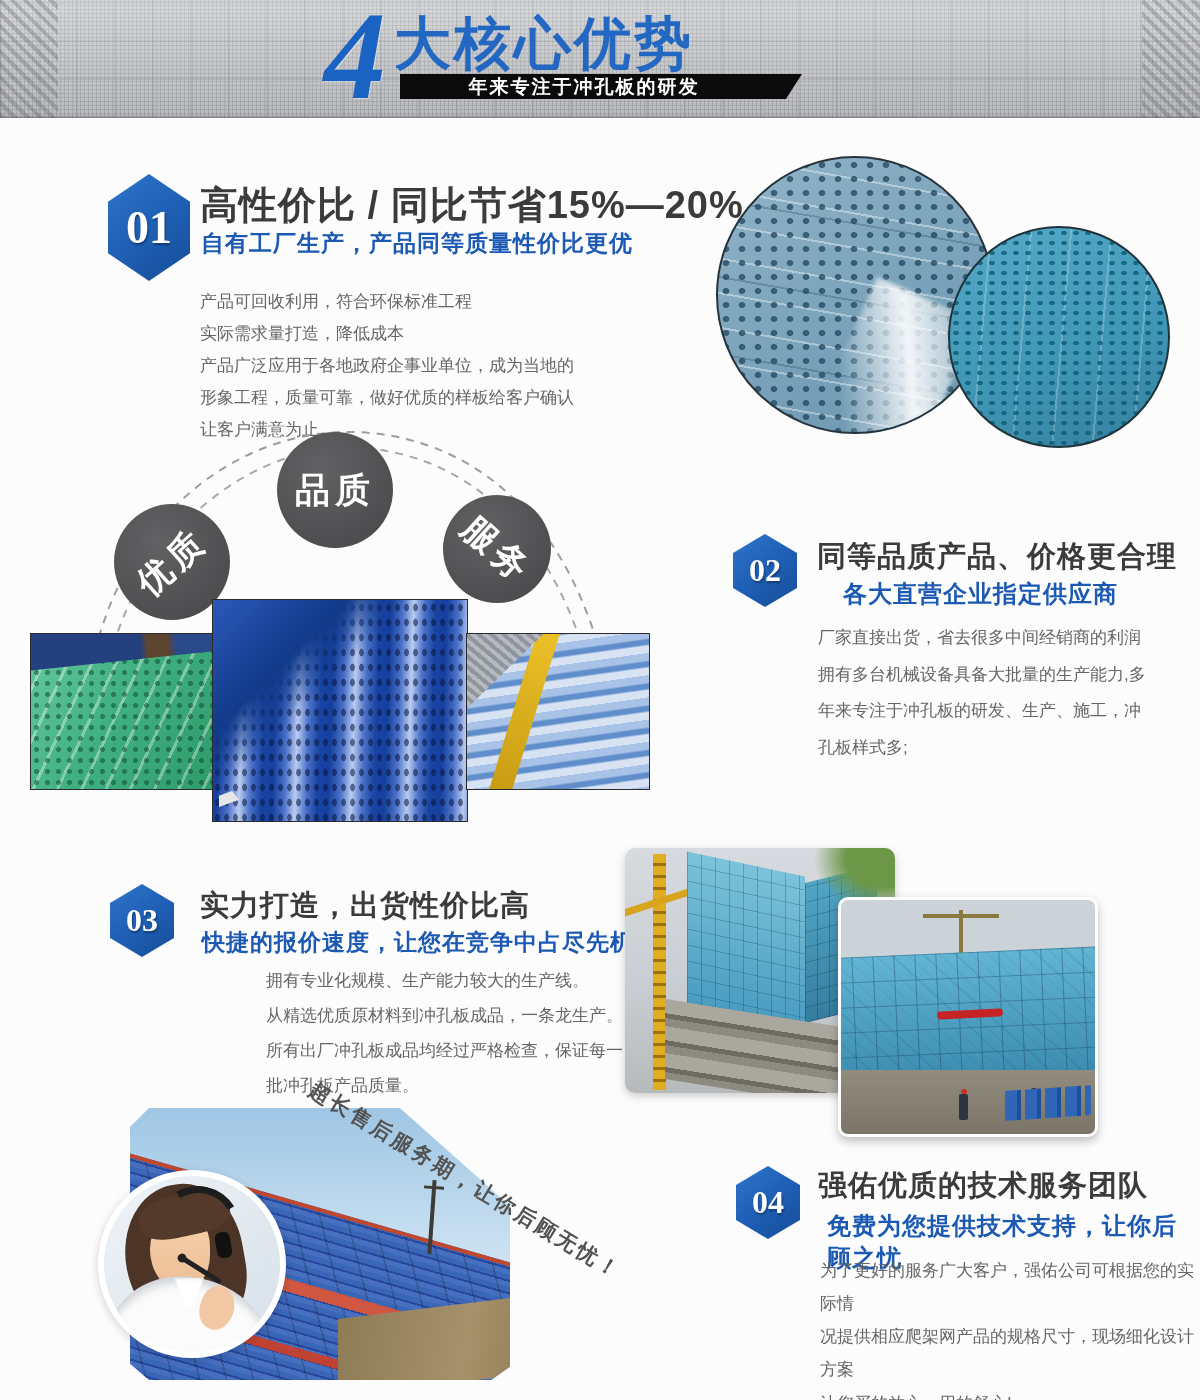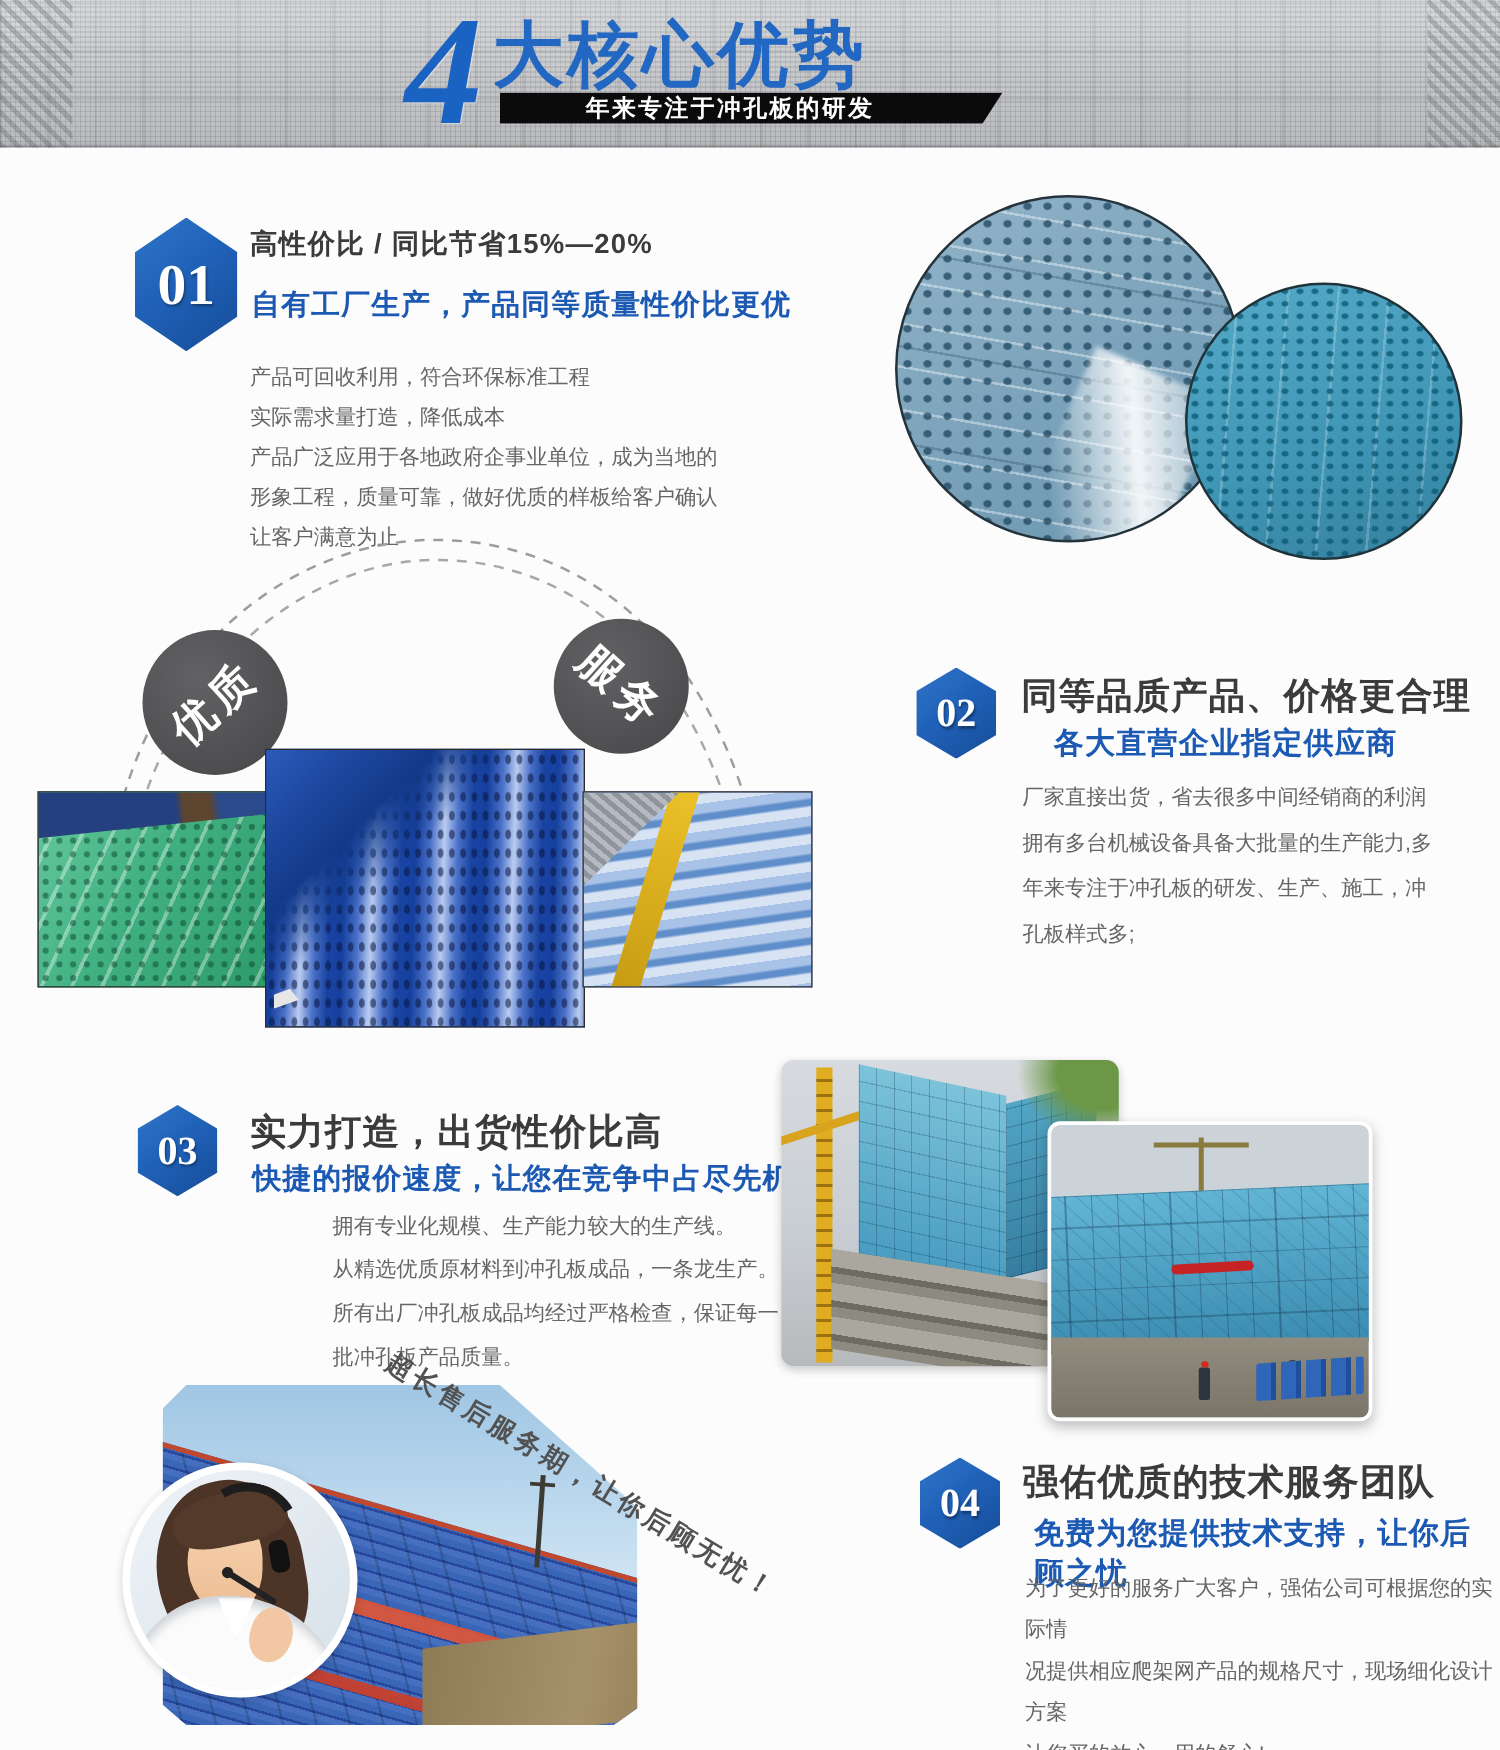--- a/index.html
+++ b/index.html
@@ -36,21 +36,21 @@
        color:#fff;font-family:"Liberation Serif",serif;font-weight:700;
        text-shadow:1px 2px 2px rgba(0,0,0,.35);}
   .hex-lg{width:82px;height:107px;font-size:46px;}
   .hex-sm{width:64px;height:73px;font-size:32px;}
 
   
   .adv-title{position:absolute;margin:0;font:700 29px "Liberation Sans",sans-serif;color:#3b3b3b;letter-spacing:1px;}
   .adv-sub{position:absolute;margin:0;font:700 23px "Liberation Serif",serif;color:#1b59b3;letter-spacing:1px;}
   .adv-body{position:absolute;margin:0;font-size:17px;color:#666;white-space:pre-line;}
 
-  .t1{left:200px;top:180px;font-size:22px;}
+  .t1{left:200px;top:180px;font-size:38px;}
   .s1{left:201px;top:228px;}
   .b1{left:200px;top:286px;width:410px;line-height:1.88;}
 
   .t2{left:817px;top:537px;}
   .s2{left:818px;top:578px;font-size:24px;margin-left:25px;}
   .b2{left:818px;top:620px;width:384px;line-height:2.15;}
 
   .t3{left:200px;top:886px;}
   .s3{left:202px;top:927px;}
   .b3{left:220px;top:964px;width:386px;line-height:2.05;margin-left:46px;}
@@ -236,20 +236,23 @@
   <div class="pc pc-big"></div>
   <div class="pc pc-small"></div>
 
   <svg class="abs arcs" width="560" height="270" viewBox="0 0 560 270">
     <path d="M 40 252 C 74 112 184 34 288 32 C 394 30 502 94 546 256" fill="none" stroke="#9d9d9d" stroke-width="2" stroke-dasharray="8 7"></path>
     <path d="M 54 260 C 88 130 192 50 290 48 C 388 46 488 108 532 262" fill="none" stroke="#a8a8a8" stroke-width="2" stroke-dasharray="8 7"></path>
   </svg>
   <div class="vc vc1">
     <span>优质</span>
   </div>
+  <div class="vc vc2">
+    <span>品质</span>
+  </div>
   <div class="vc vc3">
     <span>服务</span>
   </div>
 
   <div class="strip photo-g"></div>
   <div class="strip photo-c"></div>
   <div class="strip photo-r"></div>
 
   <div class="hex hex-sm hx2">
     <span>02</span>

